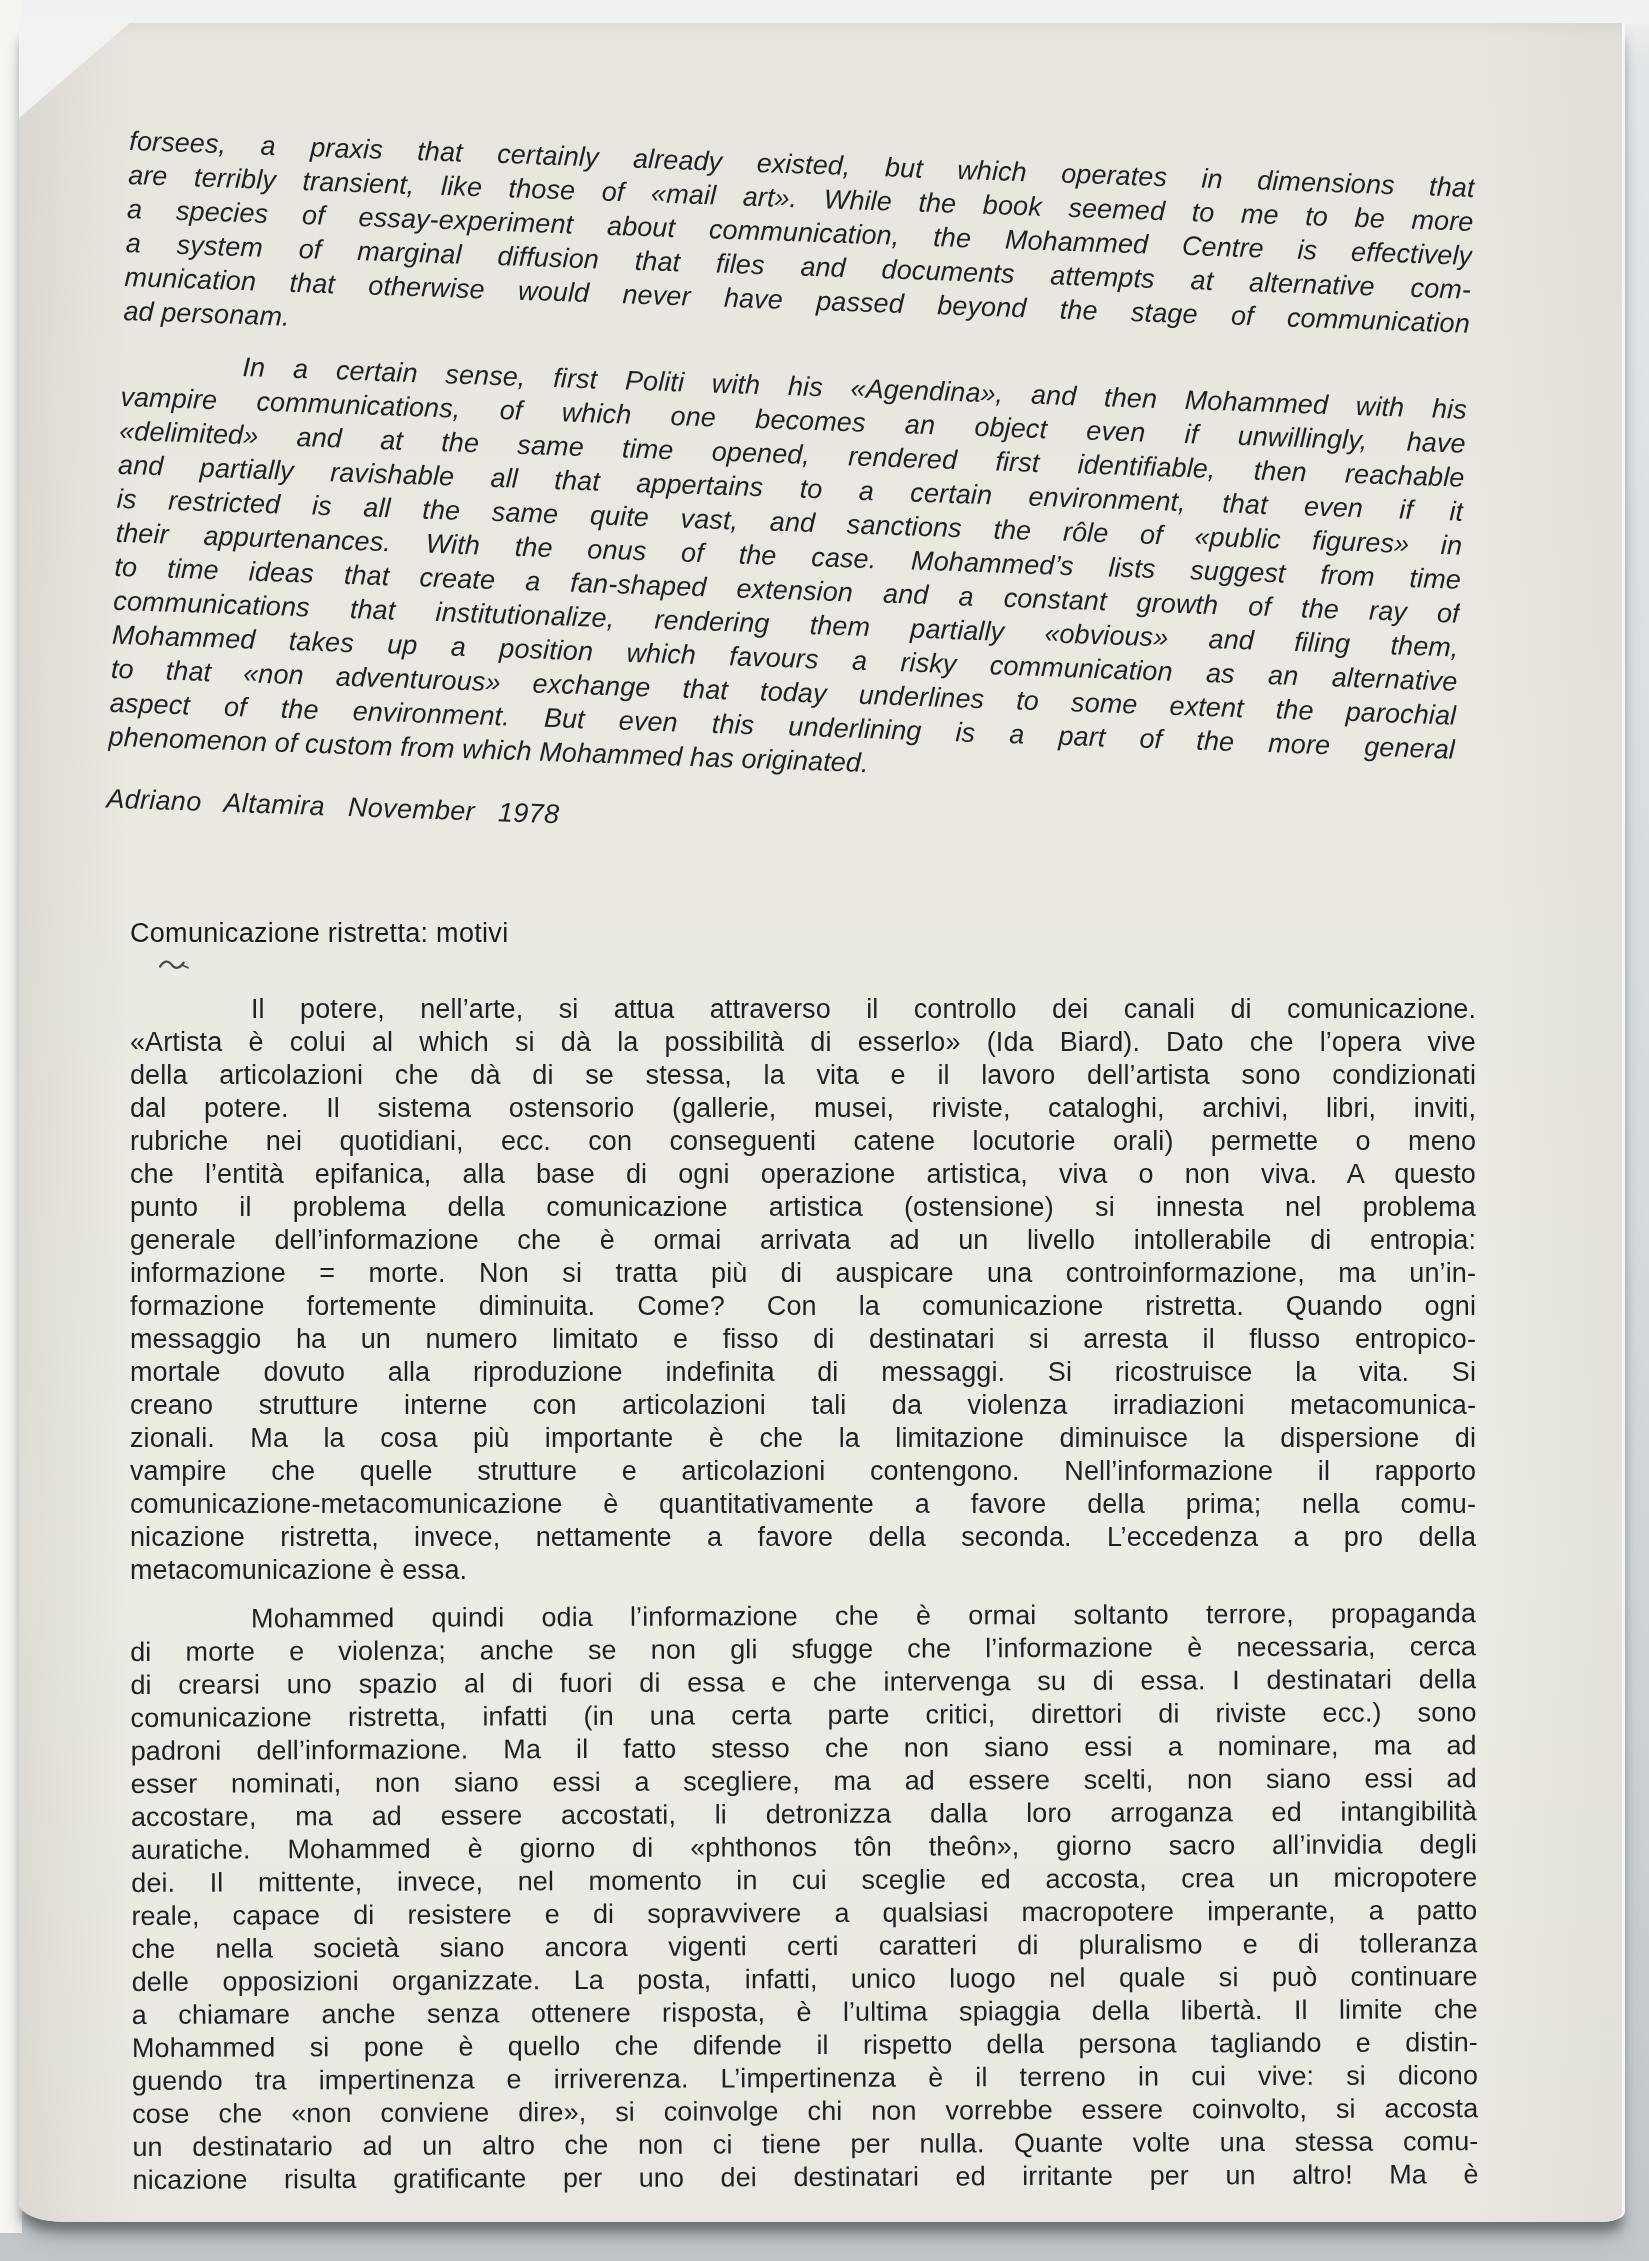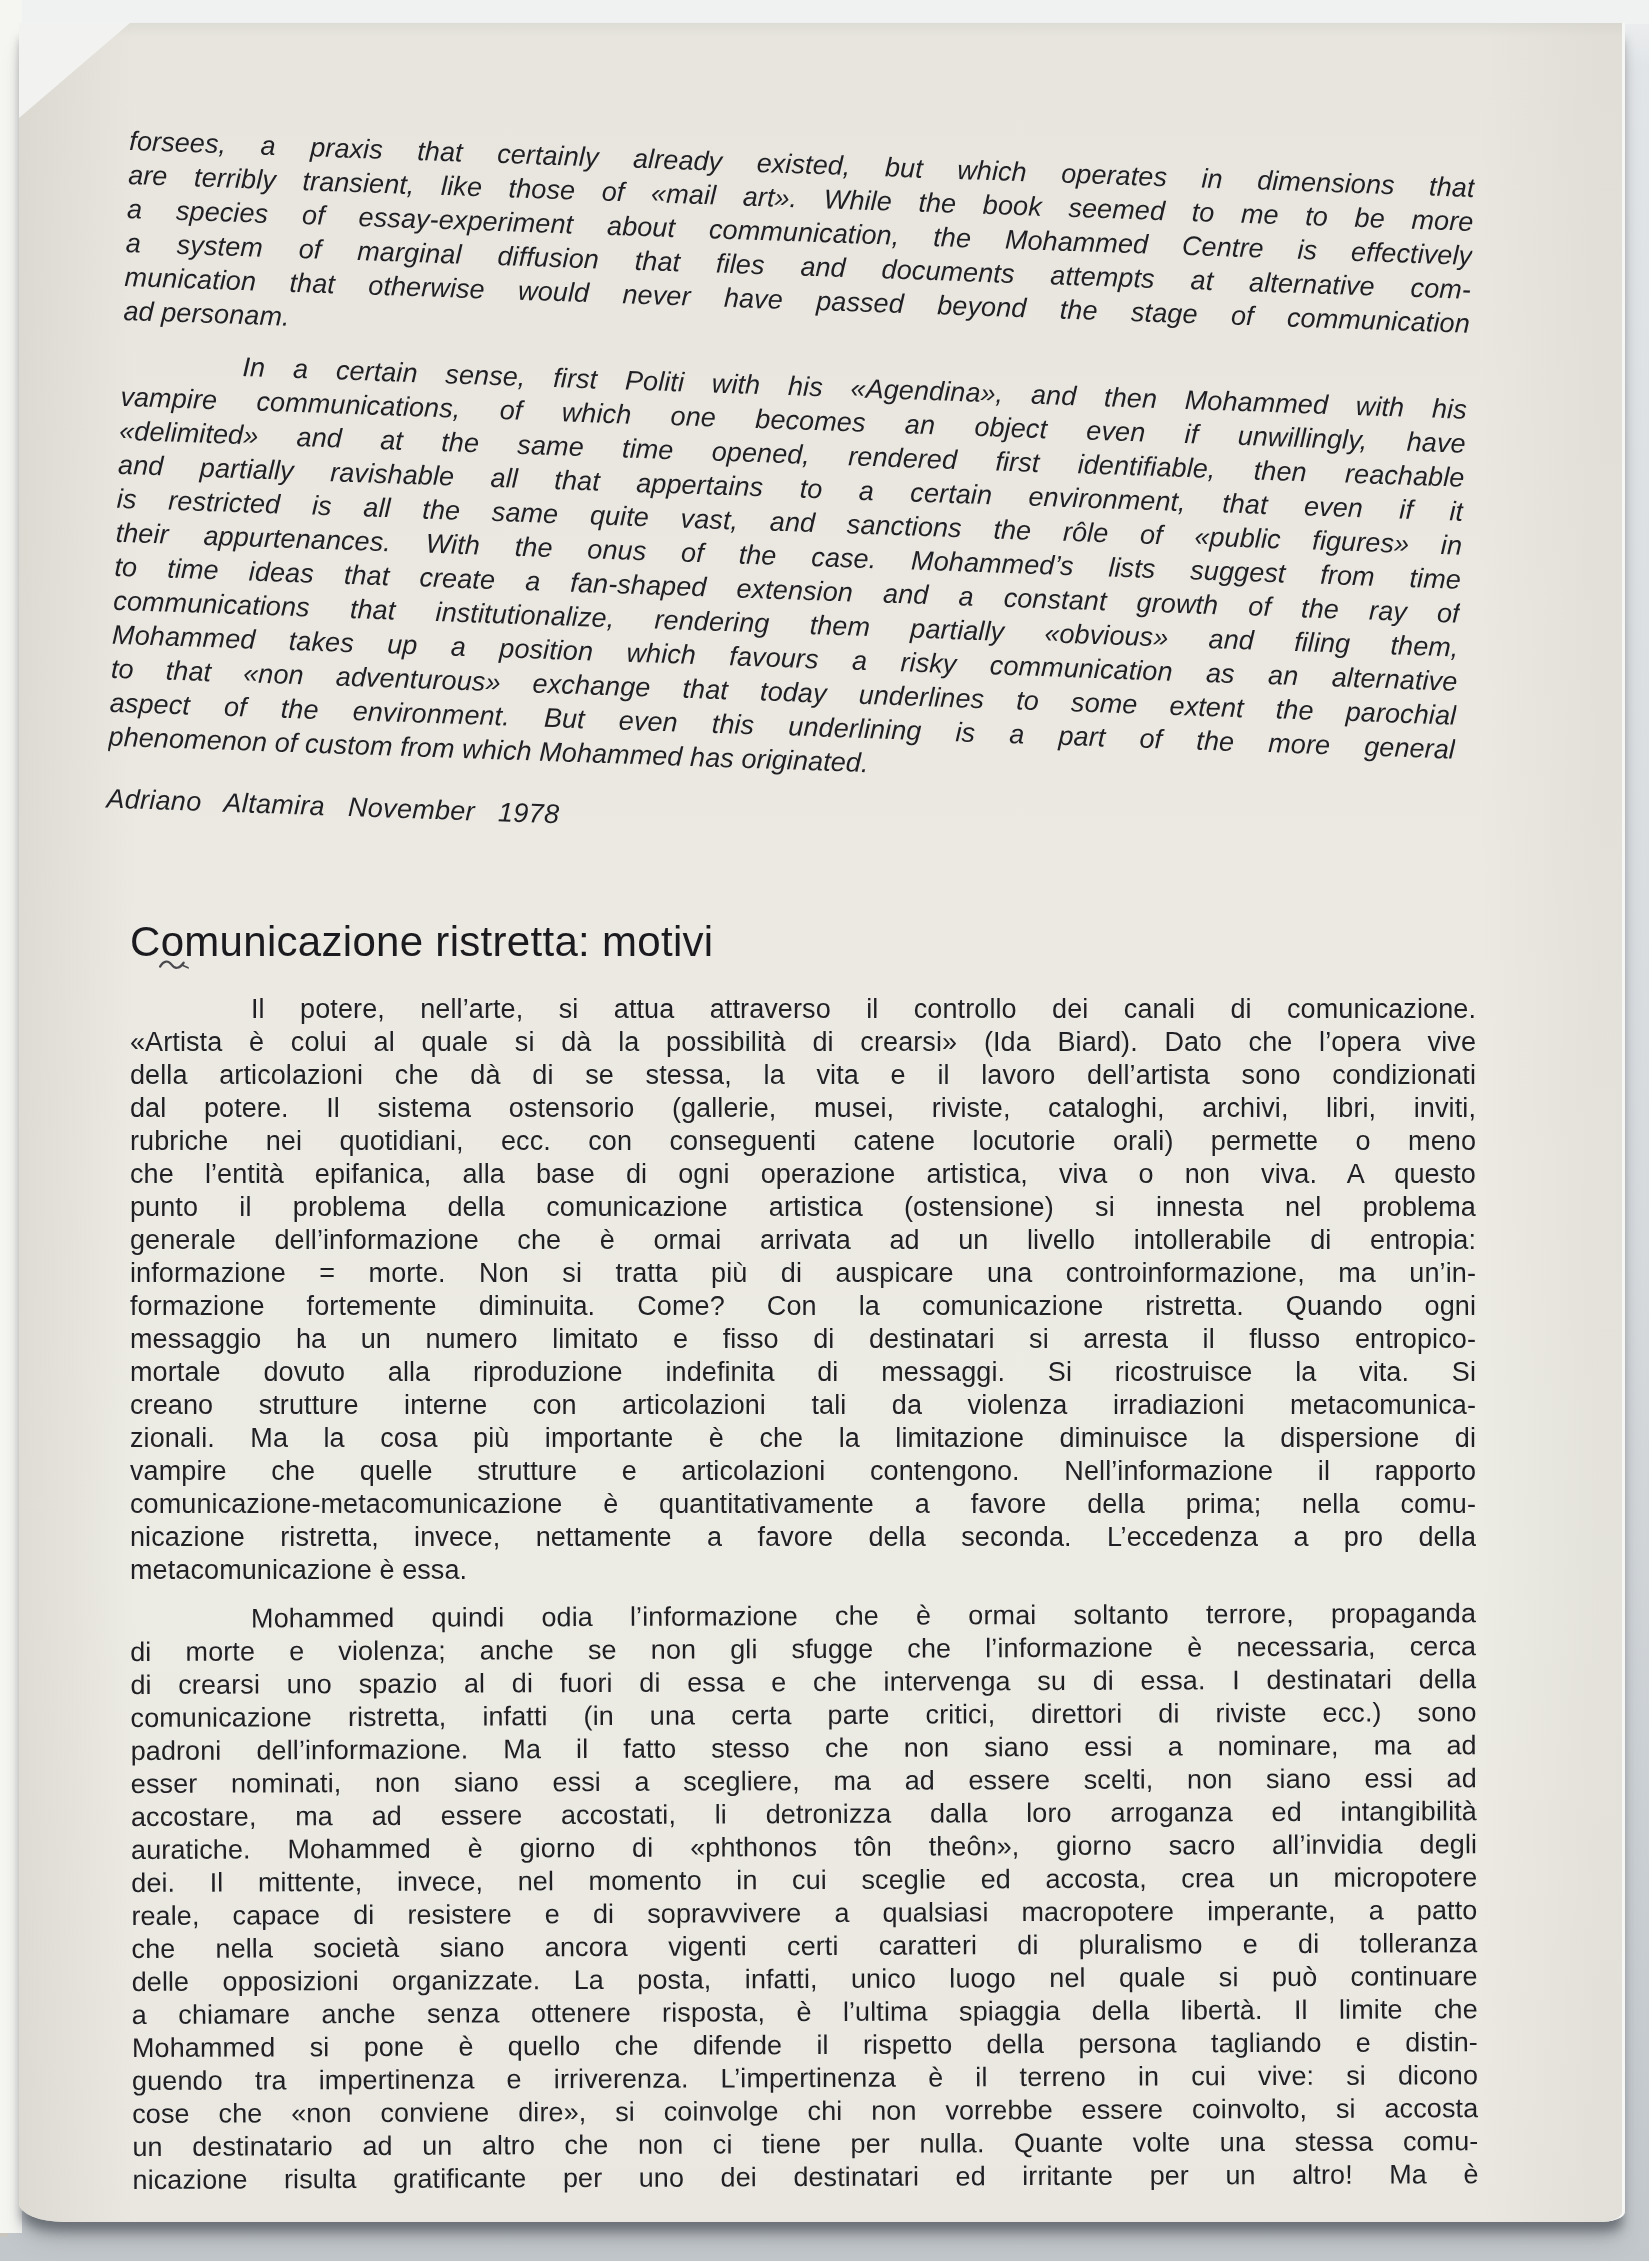--- a/index.html
+++ b/index.html
@@ -41,21 +41,21 @@
     transform:rotate(2deg);transform-origin:0 0;
   }
   .english-block .line{height:34px;line-height:34px;}
   .para-gap{margin-top:18px;}
   .byline{
     margin-top:28px;height:34px;line-height:34px;
     word-spacing:15.3px;letter-spacing:0.3px;
   }
   .heading{
     position:absolute;left:111px;top:895px;margin:0;
-    font-size:42px;font-weight:400;letter-spacing:0.3px;color:#1a1a1f;
+    font-size:27px;font-weight:400;letter-spacing:0.3px;color:#1a1a1f;
   }
   .ink-mark{position:absolute;left:139px;top:934px;opacity:0.85;}
   .ital-para{font-size:27px;letter-spacing:0.1px;}
   .ital-para .line{height:33px;line-height:33px;}
   .ip1{top:970px;}
   .ip2{top:1580px;transform:rotate(-0.25deg);transform-origin:0 0;}
 </style>
 </head>
 <body>
 
@@ -95,21 +95,21 @@
 
     <h1 class="heading">Comunicazione ristretta: motivi</h1>
 
     <svg class="ink-mark" width="36" height="15.3" viewBox="0 0 56 24">
       <path d="M3 15 C 9 5, 16 5, 21 12 S 33 19, 40 9" fill="none" stroke="#2e2e34" stroke-width="3.5" stroke-linecap="round"></path>
       <path d="M38 13 L 47 17" fill="none" stroke="#2e2e34" stroke-width="2.5" stroke-linecap="round"></path>
     </svg>
 
     <div class="text-col ital-para ip1">
         <div class="line indent">Il potere, nell’arte, si attua attraverso il controllo dei canali di comunicazione.</div>
-        <div class="line">«Artista è colui al quale si dà la possibilità di crearsi» (Ida Biard). Dato che l’opera vive</div>
+        <div class="line">«Artista è colui al which si dà la possibilità di esserlo» (Ida Biard). Dato che l’opera vive</div>
         <div class="line">della articolazioni che dà di se stessa, la vita e il lavoro dell’artista sono condizionati</div>
         <div class="line">dal potere. Il sistema ostensorio (gallerie, musei, riviste, cataloghi, archivi, libri, inviti,</div>
         <div class="line">rubriche nei quotidiani, ecc. con conseguenti catene locutorie orali) permette o meno</div>
         <div class="line">che l’entità epifanica, alla base di ogni operazione artistica, viva o non viva. A questo</div>
         <div class="line">punto il problema della comunicazione artistica (ostensione) si innesta nel problema</div>
         <div class="line">generale dell’informazione che è ormai arrivata ad un livello intollerabile di entropia:</div>
         <div class="line">informazione = morte. Non si tratta più di auspicare una controinformazione, ma un’in-</div>
         <div class="line">formazione fortemente diminuita. Come? Con la comunicazione ristretta. Quando ogni</div>
         <div class="line">messaggio ha un numero limitato e fisso di destinatari si arresta il flusso entropico-</div>
         <div class="line">mortale dovuto alla riproduzione indefinita di messaggi. Si ricostruisce la vita. Si</div>

